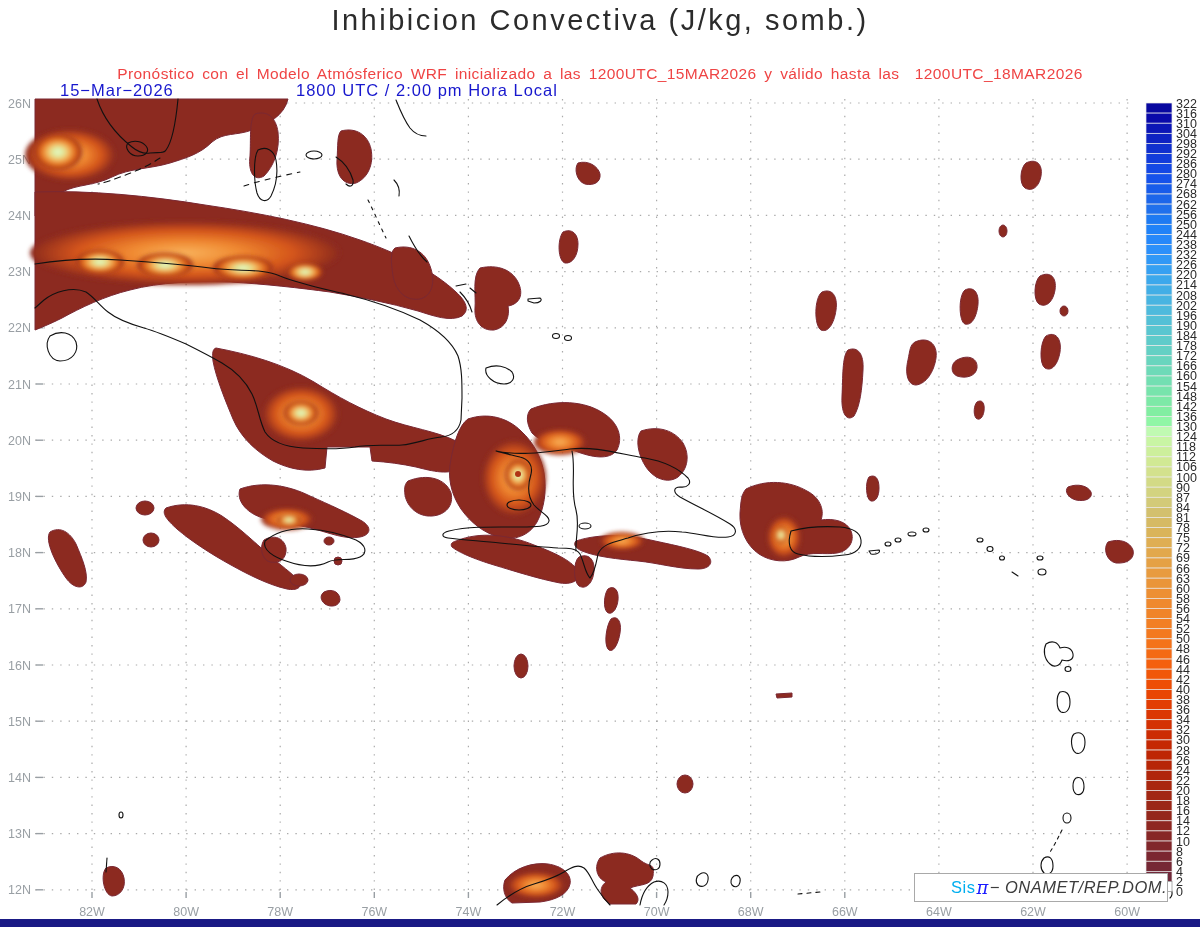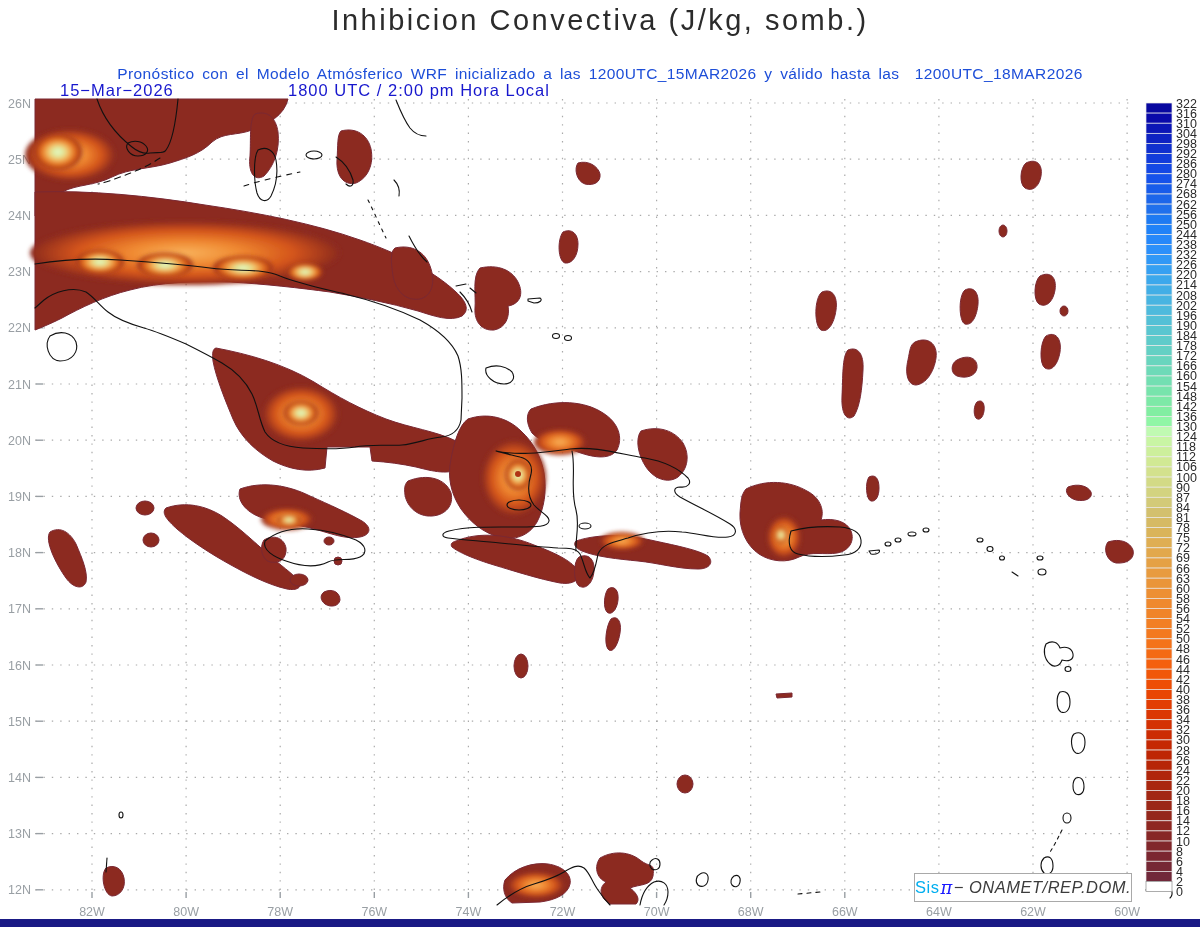--- a/index.html
+++ b/index.html
@@ -4,30 +4,30 @@
 <style>
   html,body{margin:0;padding:0;background:#ffffff;}
   body{width:1200px;height:927px;position:relative;overflow:hidden;
        font-family:"Liberation Sans",sans-serif;}
   .page{position:absolute;inset:0;background:#fff;border-radius:16px;}
   .hdr{position:absolute;white-space:pre;}
   .title{top:4px;left:0;width:1200px;text-align:center;font-size:29px;
          letter-spacing:2.5px;color:#2b2b2b;}
   .row2{top:44px;font-size:16.5px;letter-spacing:1px;color:#1717cd;margin-top:37px;}
   .row2.date{left:60px;}
-  .row2.time{left:288px;}
+  .row2.time{left:296px;}
   .row2.minmax{left:738px;}
   .row2.minmax .gap{display:inline-block;width:16px;}
   .row3{top:65px;left:0;width:1200px;text-align:center;font-size:15.5px;
-        letter-spacing:.4px;word-spacing:3px;color:#1d4ed8;}
+        letter-spacing:.4px;word-spacing:3px;color:#ef4444;}
   svg text{font-family:"Liberation Sans",sans-serif;}
   .credit{position:absolute;left:914px;top:873px;width:216px;height:27px;
           background:#fff;border:1.5px solid #a9a9a9;display:flex;
           align-items:center;justify-content:space-between;font-size:16.5px;
-          letter-spacing:.5px;white-space:pre;}
+          letter-spacing:.5px;white-space:pre;padding-left:36px;}
   .credit .sis{color:#00aeef;}
   .credit .pi{color:#1a1aff;font-family:"DejaVu Serif",serif;font-style:italic;
               font-size:18px;margin:0 1px;}
   .credit .rest{color:#3c3c3c;font-style:italic;}
   .botbar{position:absolute;left:0;top:919px;width:1200px;height:8px;
           background:#1a1a85;}
 </style>
 </head>
 <body>
 

